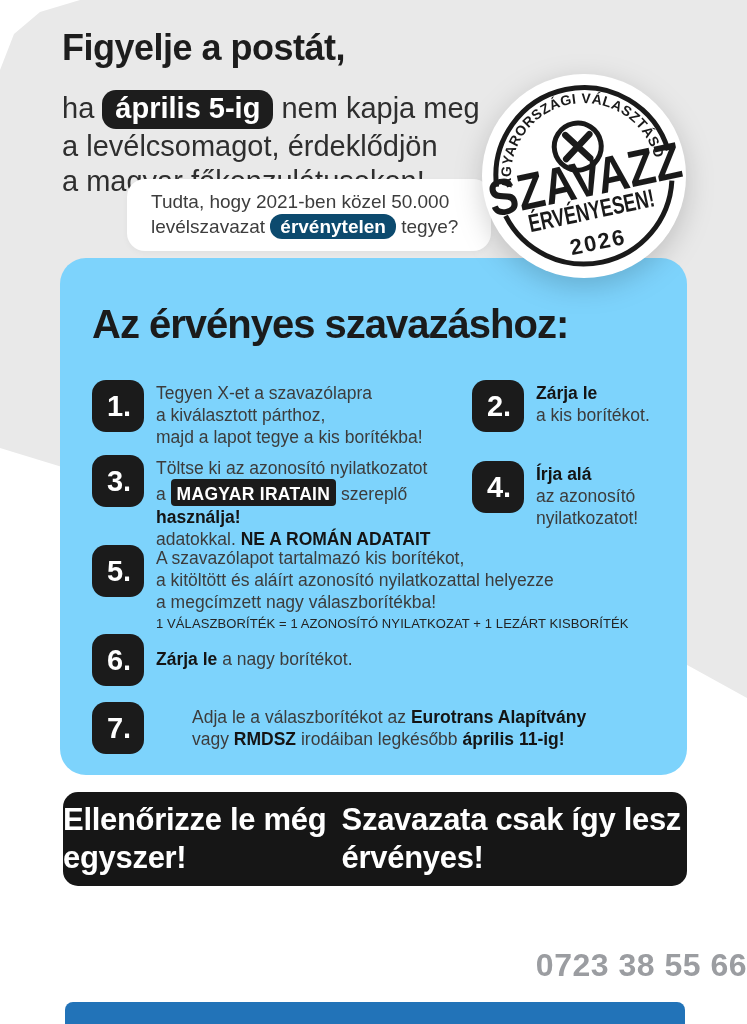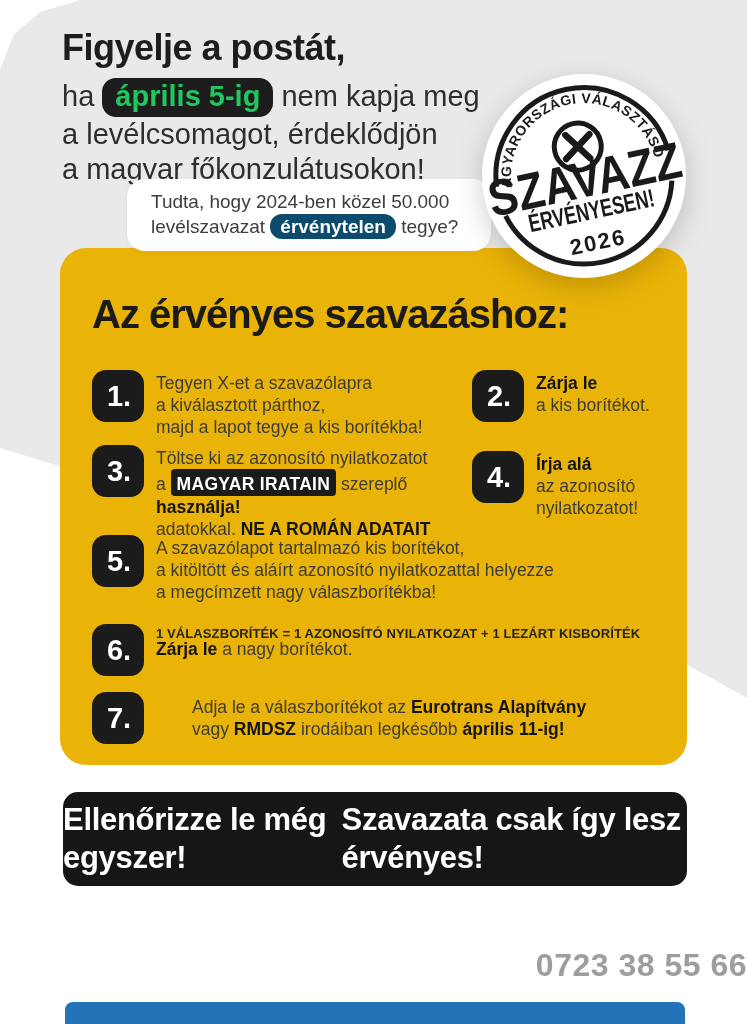--- a/index.html
+++ b/index.html
@@ -5,51 +5,51 @@
   html,body{margin:0;padding:0;background:#fff;}
   .page{position:relative;width:747px;height:1024px;background:#fff;overflow:hidden;
         font-family:"Liberation Sans",sans-serif;-webkit-font-smoothing:antialiased;}
 
   
   .bg-shape{position:absolute;inset:0;background:#e9e9e9;z-index:0;
     clip-path:polygon(0 70px,14px 34px,40px 12px,80px 0,747px 0,747px 698px,660px 650px,0 448px);}
 
   
   .header{position:absolute;left:62px;top:26px;z-index:2;color:#2e2e2e;}
-  .header-title{font-size:36px;font-weight:800;color:#1d1d1d;letter-spacing:-0.5px;line-height:44px;margin-bottom:8px;}
+  .header-title{font-size:36px;font-weight:800;color:#1d1d1d;letter-spacing:-0.5px;line-height:44px;margin-bottom:20px;}
   .header-line{font-size:29px;line-height:35px;}
-  .pill-round{display:inline-block;background:#1d1d1d;color:#22c55e;font-weight:700;
+  .pill-round{display:inline-block;background:#1d1d1d;color:#ffffff;font-weight:700;
     padding:1px 13px 3px;border-radius:14px;}
 
   
   .know-card{position:absolute;left:127px;top:179px;width:364px;z-index:2;background:#fff;
     border-radius:18px;padding:10px 12px 12px 24px;box-sizing:border-box;
     font-size:19px;line-height:25px;color:#3d3d3d;box-shadow:0 2px 6px rgba(0,0,0,0.04);}
   .pill-small{display:inline-block;background:#0c4a6e;color:#fff;font-weight:700;
     padding:0 10px 0;border-radius:12px;}
 
   
   .badge{position:absolute;left:479px;top:71px;width:210px;height:210px;z-index:4;
     filter:drop-shadow(0 8px 14px rgba(0,0,0,0.18));}
   .badge text{font-family:"Liberation Sans",sans-serif;fill:#1a1a1a;}
 
   
-  .card{position:absolute;left:60px;top:248px;width:627px;height:517px;background:#eab308;
+  .card{position:absolute;left:60px;top:258px;width:627px;height:517px;background:#7dd3fc;
     border-radius:26px;z-index:1;}
   .section-heading{position:absolute;left:32px;top:44px;font-size:40px;font-weight:800;
     color:#1b1b1b;letter-spacing:-1px;white-space:nowrap;}
 
   .step{position:absolute;display:flex;gap:12px;}
   .chip{width:52px;height:52px;background:#1b1b1b;border-radius:14px;color:#fff;flex:none;
     font-weight:700;font-size:29px;display:flex;align-items:center;justify-content:center;padding-left:2px;box-sizing:border-box;}
   .stext{font-size:17.5px;color:#3c3c3c;line-height:22px;padding-top:2px;white-space:nowrap;}
   .stext b{color:#141414;font-weight:700;}
   .pill-sq{display:inline-block;background:#1b1b1b;color:#fff;font-weight:700;
     padding:4px 6px 1px;border-radius:4px;letter-spacing:0.3px;}
-  .note{font-size:13px;font-weight:700;color:#242424;margin-top:20px;letter-spacing:0.1px;}
+  .note{font-size:13px;font-weight:400;color:#242424;margin-top:0;letter-spacing:0.1px;}
   .step-1{left:32px;top:122px;}  .step-2{left:412px;top:122px;}
   .step-3{left:32px;top:197px;}  .step-4{left:412px;top:203px;}
   .step-5{left:32px;top:287px;}  .step-6{left:32px;top:376px;}
   .step-7{left:32px;top:444px;}
   .step-6 .stext{padding-top:14px;} .step-7 .stext{padding-top:4px;margin-left:36px;}
 
   
   .banner{position:absolute;left:63px;top:792px;width:624px;height:94px;background:#161616;
     border-radius:15px;color:#fff;display:flex;flex-direction:row;align-items:center;
     justify-content:center;z-index:1;}
@@ -73,21 +73,21 @@
     <div class="header-line">
       <span>ha</span>
       <span class="pill-round">április 5-ig</span>
       <span>nem kapja meg</span>
     </div>
     <div class="header-line">a levélcsomagot, érdeklődjön</div>
     <div class="header-line">a magyar főkonzulátusokon!</div>
   </div>
 
   <div class="know-card">
-    <div>Tudta, hogy 2024-ben közel 50.000</div>
+    <div>Tudta, hogy 2021-ben közel 50.000</div>
     <div>
       <span>levélszavazat</span>
       <span class="pill-small">érvénytelen</span>
       <span>tegye?</span>
     </div>
   </div>
 
   <svg class="badge" viewBox="0 0 210 210" aria-hidden="true">
     <circle cx="105" cy="105" r="102" fill="#ffffff"></circle>
     <g transform="rotate(-12 105 105)">

